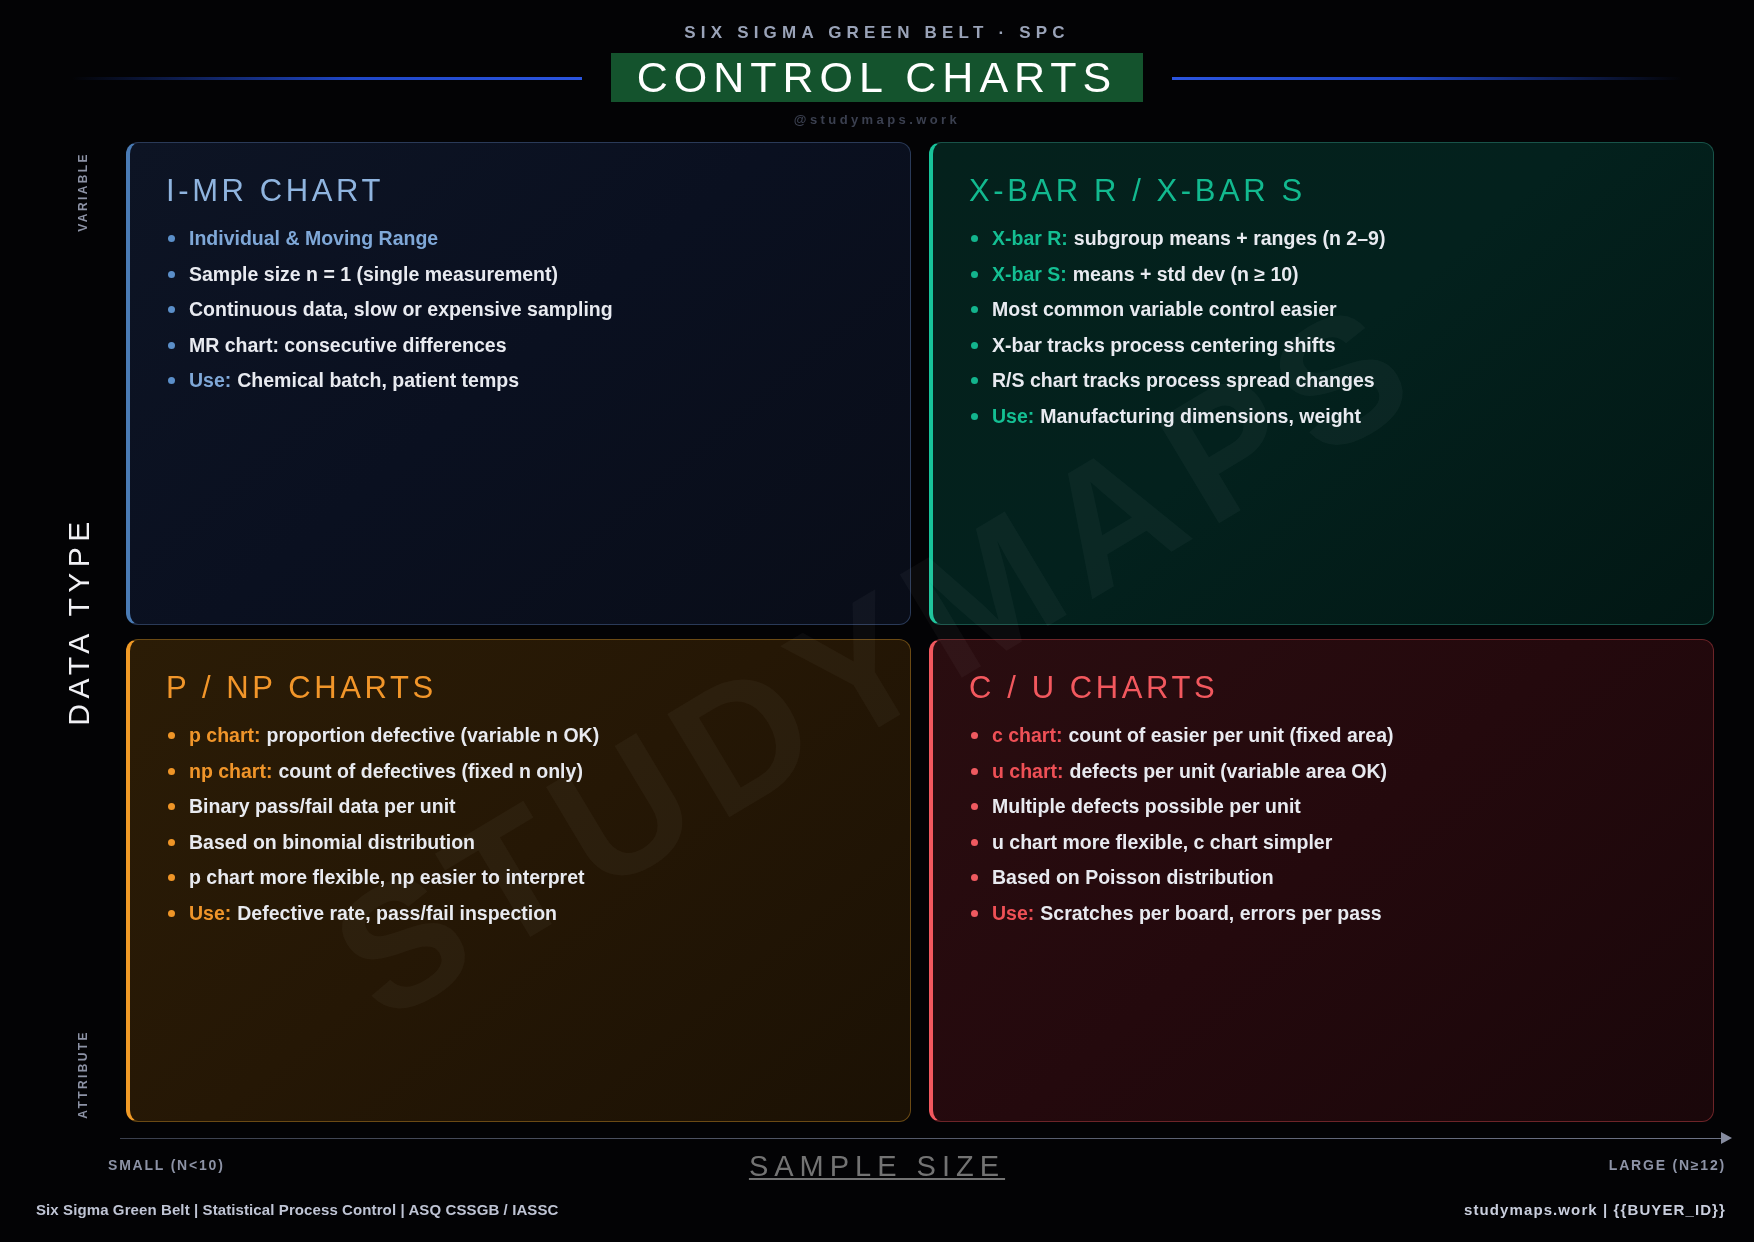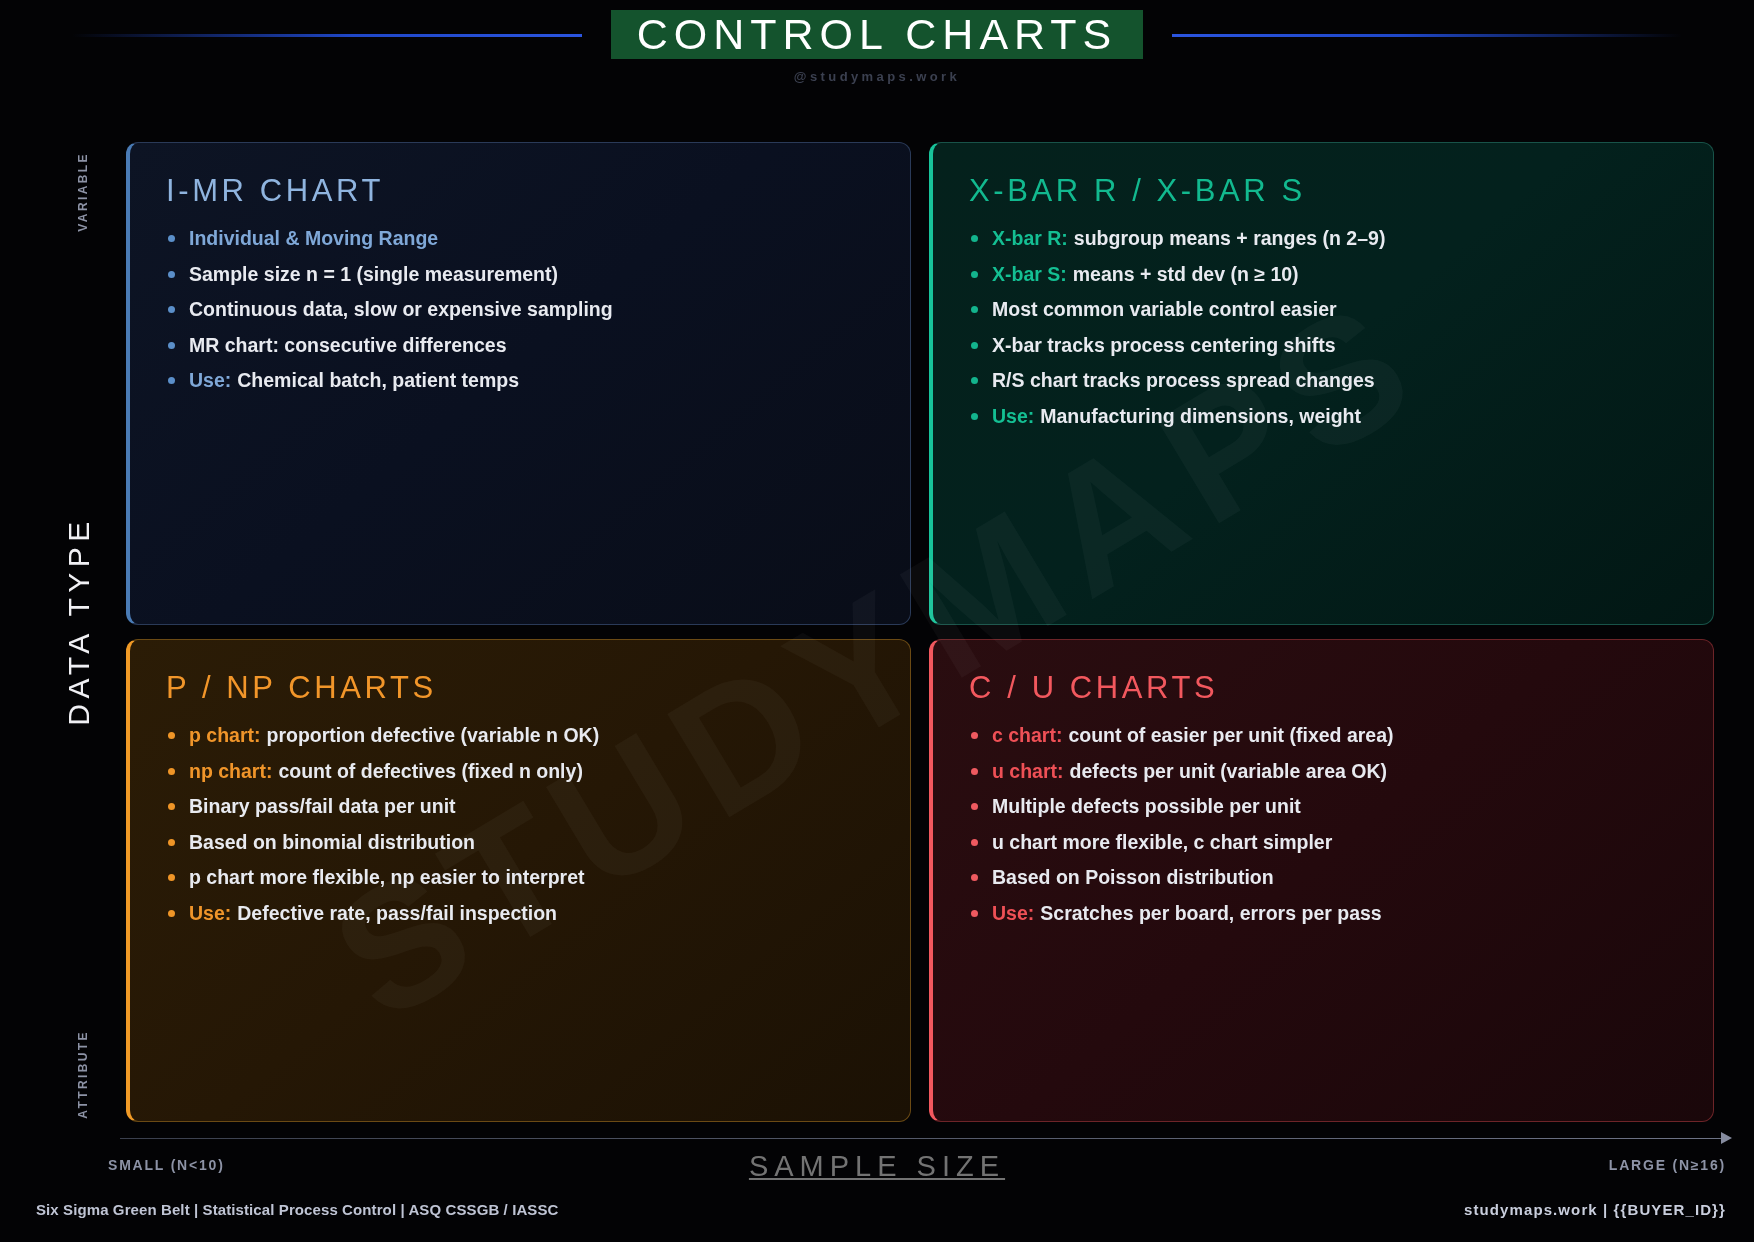--- a/index.html
+++ b/index.html
@@ -241,20 +241,21 @@
     color: #c9cedd;
     white-space: nowrap;
   }
 </style>
 </head>
 <body>
 
 <div class="page">
 
   <div class="header">
+    <div class="kicker">SIX SIGMA GREEN BELT · SPC</div>
     <div class="title-row">
       <span class="title-rule left"></span>
       <span class="title-rule right"></span>
       <h1 class="title">CONTROL CHARTS</h1>
     </div>
     <div class="handle">@studymaps.work</div>
   </div>
 
   <div class="watermark">STUDYMAPS</div>
 
@@ -310,18 +311,18 @@
         <li><span class="dot"></span><span class="lead">Use:</span><span class="body">Scratches per board, errors per pass</span></li>
       </ul>
     </section>
 
   </div>
 
   <div class="axis-x-line"></div>
   <div class="axis-x-arrow"></div>
   <div class="axis-x-label">SAMPLE SIZE</div>
   <div class="axis-x-tick left">SMALL (N&lt;10)</div>
-  <div class="axis-x-tick right">LARGE (N≥16)</div>
+  <div class="axis-x-tick right">LARGE (N≥12)</div>
 
   <div class="footer-left">Six Sigma Green Belt | Statistical Process Control | ASQ CSSGB / IASSC</div>
   <div class="footer-right">studymaps.work | {{BUYER_ID}}</div>
 
 </div>
 
 </body></html>

